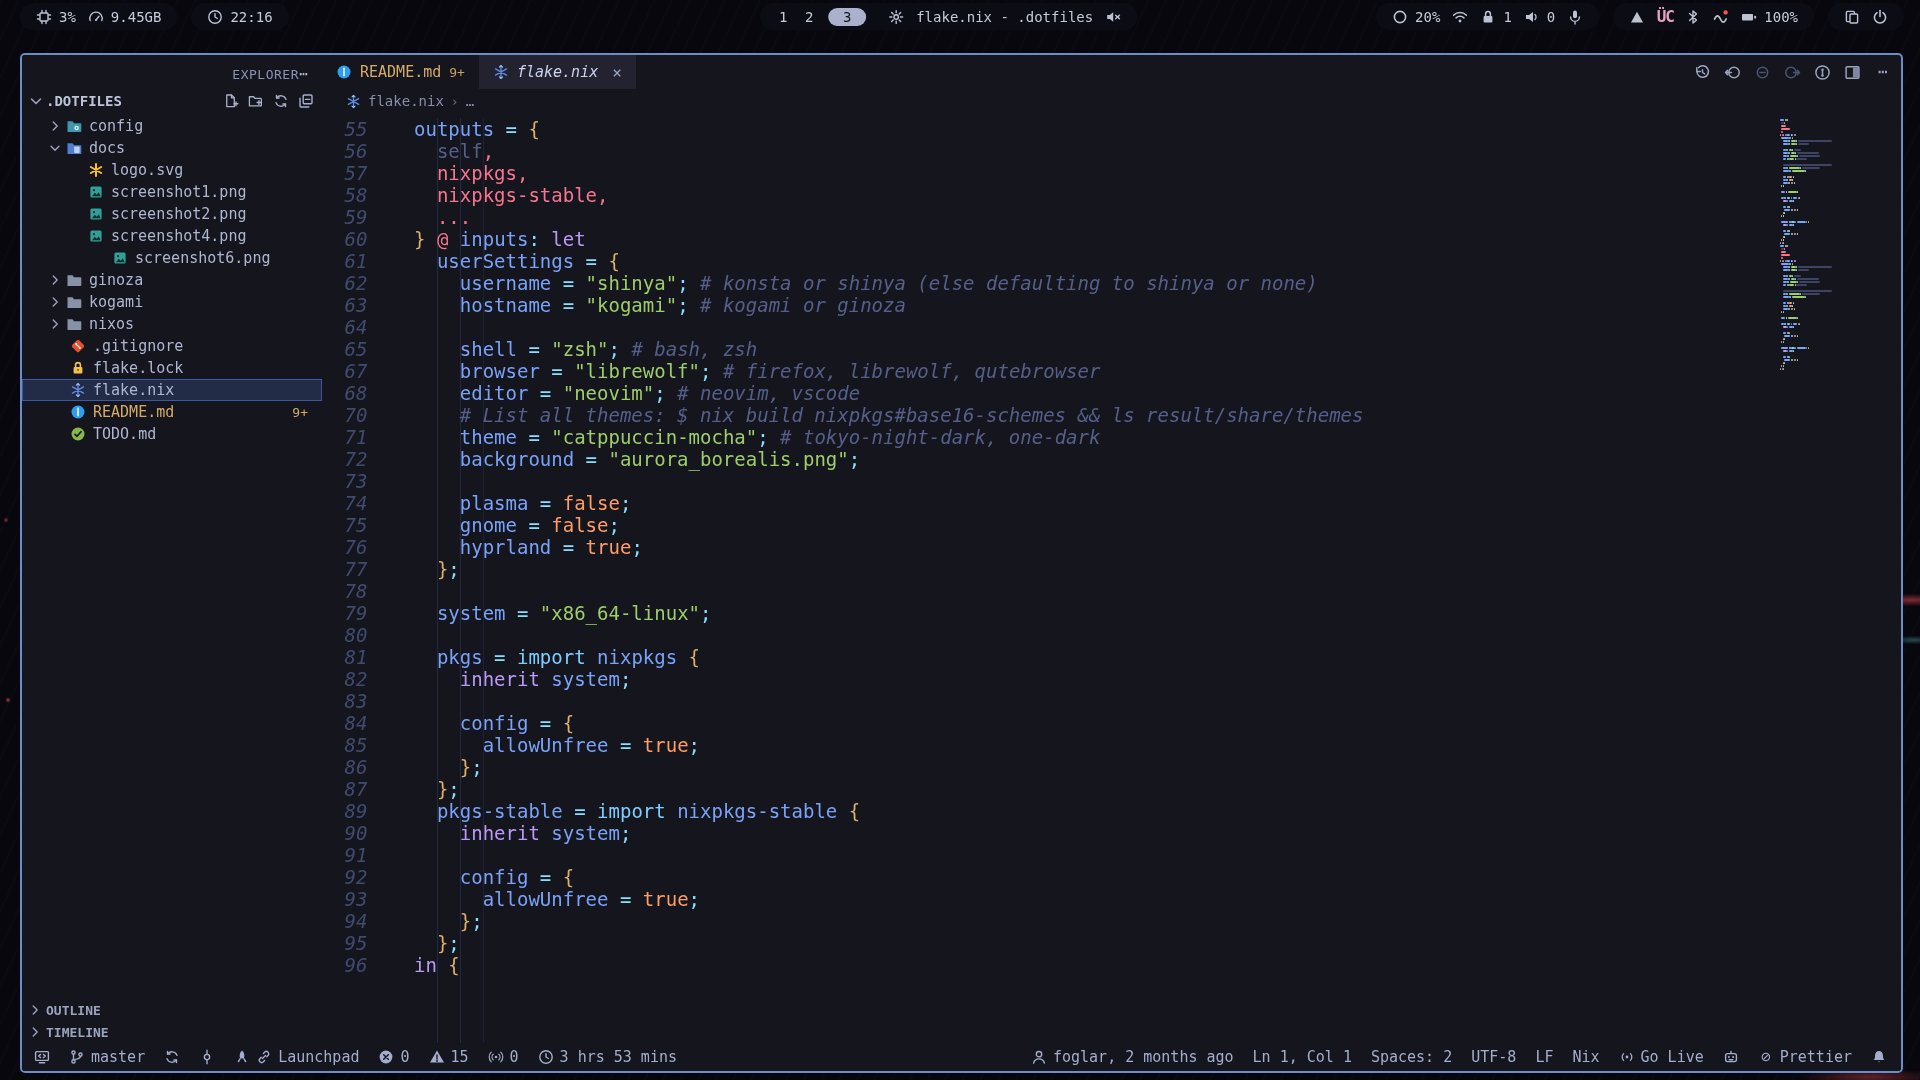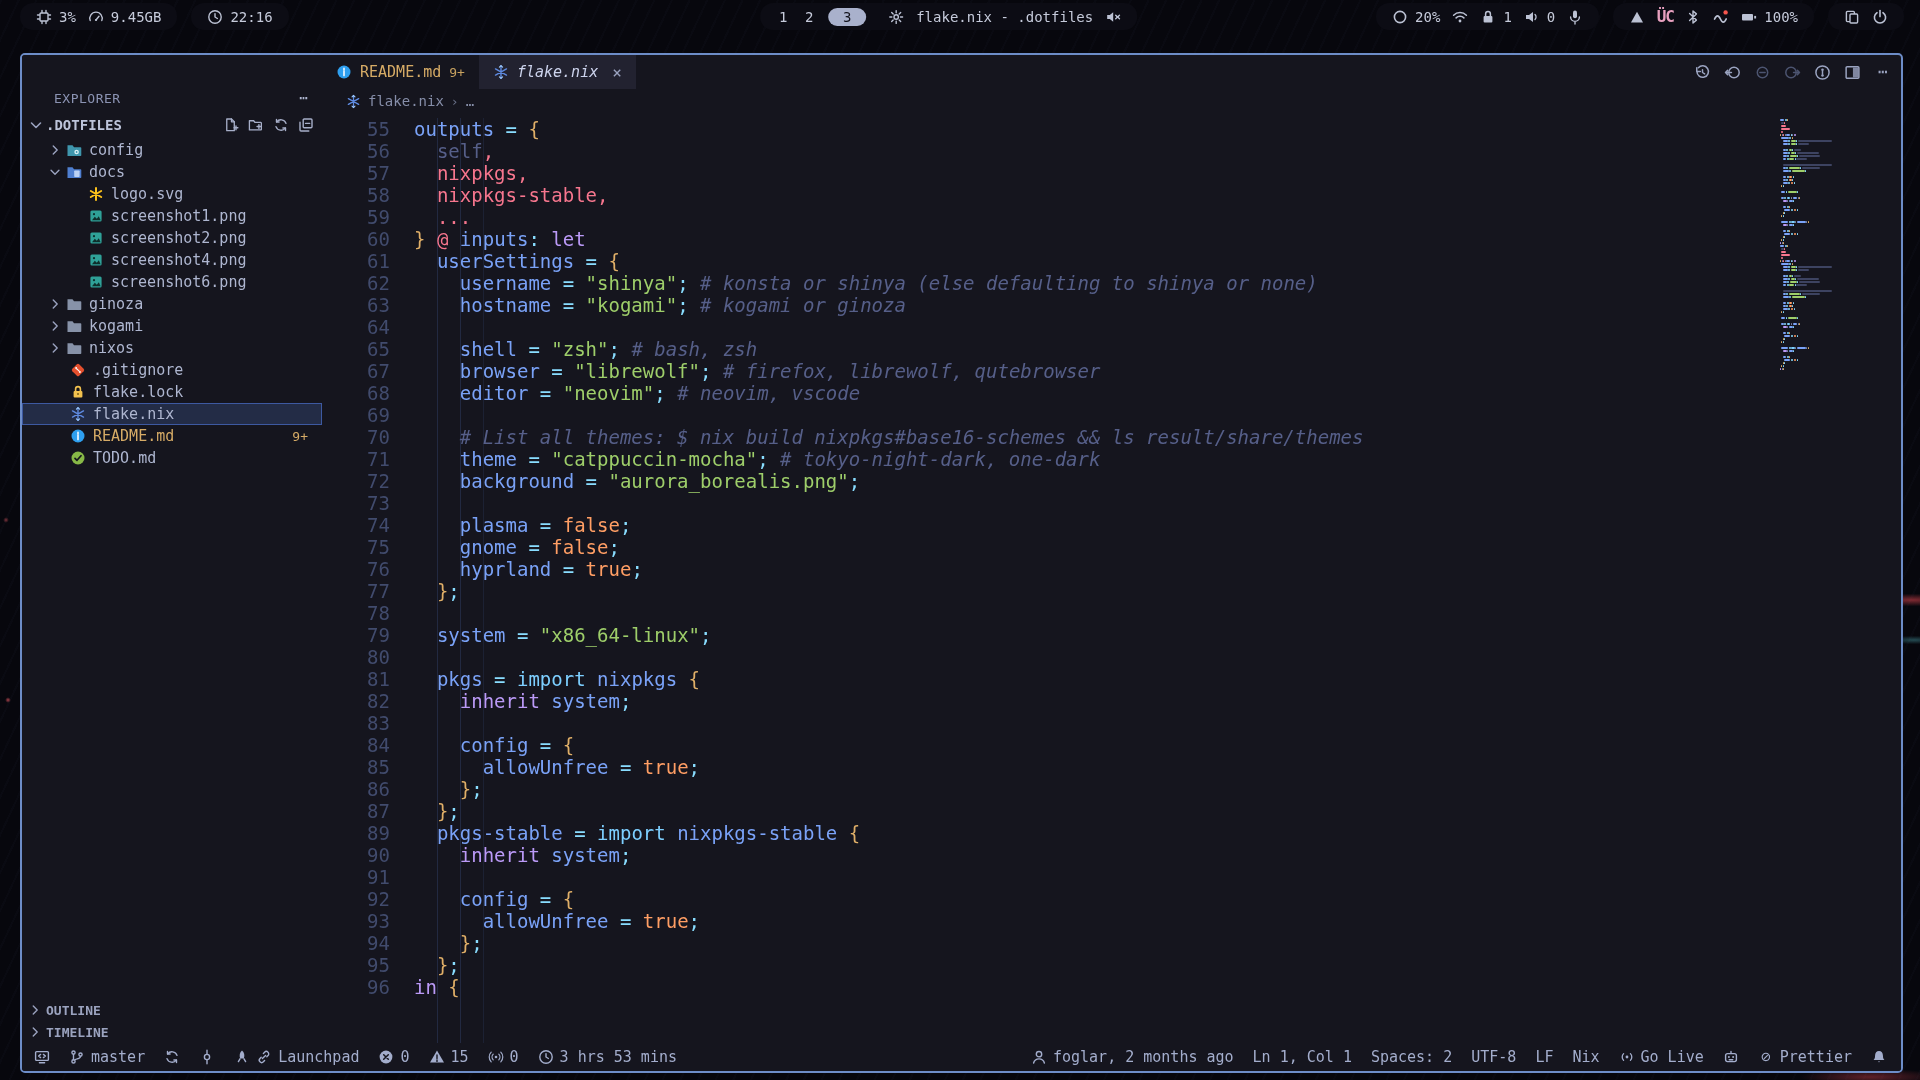--- a/index.html
+++ b/index.html
@@ -39,21 +39,21 @@
   .kb-pink{ color:#e8a0bf; font-size:13px; font-weight:bold; letter-spacing:-1px; }
 
   
   .window{
     position:absolute; left:20px; top:53px; width:1883px; height:1020px;
     background:#15151e; border:2px solid #6d8dc8; border-radius:5px; z-index:2;
     overflow:hidden;
   }
   
   .sidebar{ position:absolute; left:0; top:0; bottom:28px; width:300px; background:#15151e; }
-  .exp-head{ display:flex; align-items:center; justify-content:space-between; padding:10px 14px 6px 32px;margin-top:24px; }
+  .exp-head{ display:flex; align-items:center; justify-content:flex-end; padding:10px 14px 6px 32px; }
   .exp-title{ font-size:13px; color:#8b93b3; letter-spacing:.5px; }
   .exp-more{ color:#aeb6d0; font-size:15px; cursor:pointer; }
   .proj-row{ display:flex; align-items:center; padding:4px 8px 4px 6px; }
   .proj-row .chev{ width:16px; height:16px; color:#9aa2bf; margin-right:2px; }
   .proj-name{ font-size:14px; font-weight:bold; color:#bdc4da; flex:1; }
   .proj-acts{ display:flex; gap:9px; }
   .proj-acts .ic{ width:16px; height:16px; color:#a7afc9; cursor:pointer; }
   .tree{ margin-top:2px; }
   .trow{ height:22px; display:flex; align-items:center; font-size:15px; color:#aeb6d0; cursor:pointer; position:relative; }
   .trow .chev{ width:14px; height:14px; color:#9aa2bf; margin-right:4px; }
@@ -80,21 +80,21 @@
   .ed-acts .ic.dim{ color:#4c5470; }
   .breadcrumb{ position:absolute; left:0; right:0; top:34px; height:24px; display:flex; align-items:center; padding-left:24px; gap:7px; font-size:14px; color:#868ea9; }
   .breadcrumb .ficon{ width:15px; height:15px; }
   .breadcrumb .sep{ color:#6a7189; font-size:13px; }
 
   .editor{ position:absolute; left:0; right:0; top:58px; bottom:0; overflow:hidden; }
   .guides{ position:absolute; top:5px; bottom:0; left:0; right:0; pointer-events:none; }
   .guide{ position:absolute; top:0; bottom:0; width:1px; background:#222941; }
   .code{ position:absolute; left:0; top:5px; }
   .cl{ display:flex; height:22px; line-height:22px; font-size:19px; }
-  .gut{ width:68px; text-align:right; color:#414b6d; flex:none; user-select:none; }
+  .gut{ width:68px; text-align:center; color:#414b6d; flex:none; user-select:none;font-style:italic; }
   .ct{ padding-left:24px; white-space:pre; color:#a9b1d6; }
   .tk-a{color:#7aa2f7} .tk-o{color:#89ddff} .tk-b{color:#e0af68} .tk-s{color:#9ece6a}
   .tk-c{color:#565f89;font-style:italic} .tk-d{color:#565f89} .tk-r{color:#f7768e}
   .tk-n{color:#ff9e64} .tk-k{color:#bb9af7} .tk-m{color:#7dcfff} .tk-f{color:#a9b1d6}
 
   .minimap{ position:absolute; top:6px; right:63px; width:58px; }
   .mm-row{ height:2px; margin-bottom:1px; position:relative; }
   .mm-seg{ position:absolute; top:0; height:2px; border-radius:1px; }
 
   
@@ -373,21 +373,21 @@
         <div class="trow  " style="padding-left:66px">
     <span class="ficon ic">
             <svg viewBox="0 0 16 16" width="100%" height="100%" fill="none" stroke="currentColor" stroke-width="1.4" stroke-linecap="round" stroke-linejoin="round">
               <rect x="2.4" y="2.4" width="11.2" height="11.2" rx="1.5" fill="#2fa198" stroke="none"></rect>
               <circle cx="6" cy="6.2" r="1.1" fill="#0e2f2c" stroke="none"></circle>
               <path d="M4 12.2l2.8-3.4 2 2 2-2.6 1.8 4z" fill="#0e2f2c" stroke="none"></path>
             </svg>
           </span>
     <span class="lbl">screenshot4.png</span>
         </div>
-        <div class="trow  " style="padding-left:66px">
+        <div class="trow  " style="padding-left:90px">
     <span class="ficon ic">
             <svg viewBox="0 0 16 16" width="100%" height="100%" fill="none" stroke="currentColor" stroke-width="1.4" stroke-linecap="round" stroke-linejoin="round">
               <rect x="2.4" y="2.4" width="11.2" height="11.2" rx="1.5" fill="#2fa198" stroke="none"></rect>
               <circle cx="6" cy="6.2" r="1.1" fill="#0e2f2c" stroke="none"></circle>
               <path d="M4 12.2l2.8-3.4 2 2 2-2.6 1.8 4z" fill="#0e2f2c" stroke="none"></path>
             </svg>
           </span>
     <span class="lbl">screenshot6.png</span>
         </div>
         <div class="trow  " style="padding-left:26px">
@@ -644,24 +644,20 @@
           </div>
           <div class="cl">
             <span class="gut">67</span>
             <span class="ct"><span class="tk-f">    </span><span class="tk-a">browser</span><span class="tk-o"> = </span><span class="tk-s">"librewolf"</span><span class="tk-o">;</span><span class="tk-c"> # firefox, librewolf, qutebrowser</span></span>
           </div>
           <div class="cl">
             <span class="gut">68</span>
             <span class="ct"><span class="tk-f">    </span><span class="tk-a">editor</span><span class="tk-o"> = </span><span class="tk-s">"neovim"</span><span class="tk-o">;</span><span class="tk-c"> # neovim, vscode</span></span>
           </div>
           <div class="cl">
-            <span class="gut">69</span>
-            <span class="ct"><span class="tk-f"></span></span>
-          </div>
-          <div class="cl">
             <span class="gut">70</span>
             <span class="ct"><span class="tk-f">    </span><span class="tk-c"># List all themes: $ nix build nixpkgs#base16-schemes &amp;&amp; ls result/share/themes</span></span>
           </div>
           <div class="cl">
             <span class="gut">71</span>
             <span class="ct"><span class="tk-f">    </span><span class="tk-a">theme</span><span class="tk-o"> = </span><span class="tk-s">"catppuccin-mocha"</span><span class="tk-o">;</span><span class="tk-c"> # tokyo-night-dark, one-dark</span></span>
           </div>
           <div class="cl">
             <span class="gut">72</span>
             <span class="ct"><span class="tk-f">    </span><span class="tk-a">background</span><span class="tk-o"> = </span><span class="tk-s">"aurora_borealis.png"</span><span class="tk-o">;</span></span>

